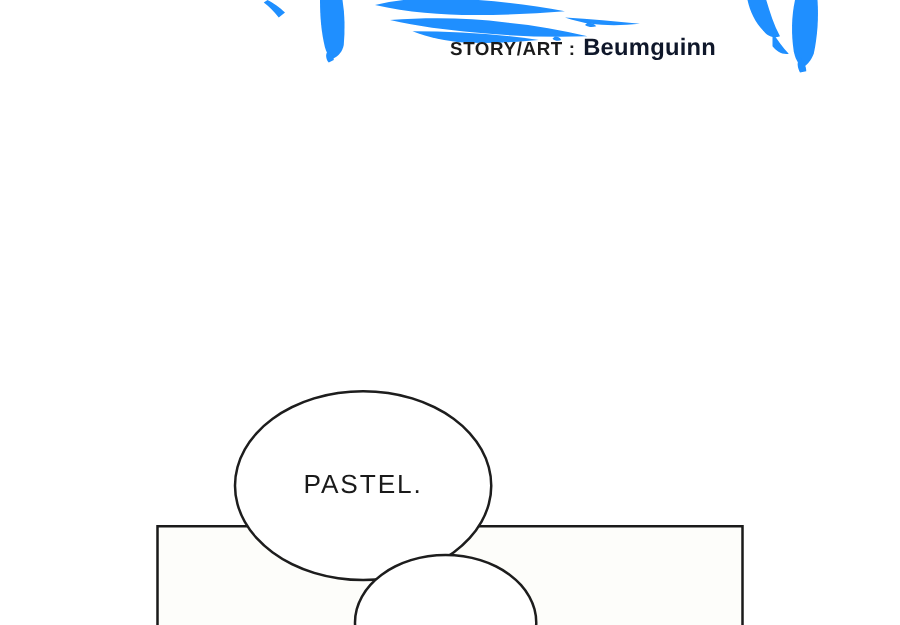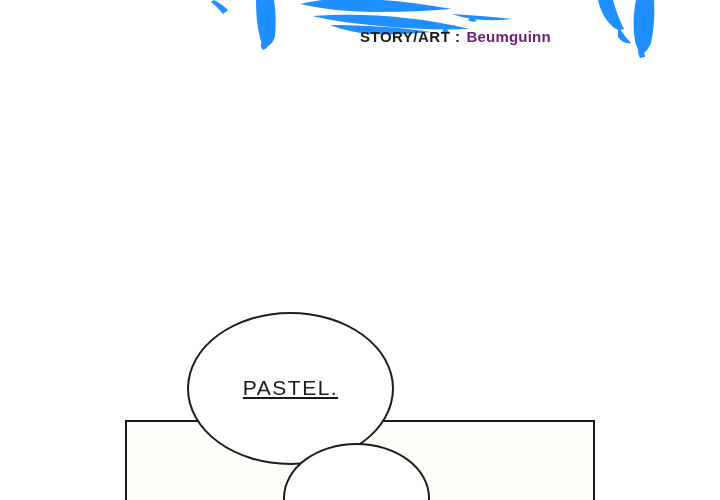--- a/index.html
+++ b/index.html
@@ -40,23 +40,23 @@
     white-space: nowrap;
   }
   .credit-label {
     font-size: 15px;
     font-weight: bold;
     letter-spacing: 0.5px;
     color: #1b1b1b;
     font-family: "Liberation Sans", sans-serif;
   }
   .credit-name {
-    font-size: 15px;
+    font-size: 19px;
     font-weight: bold;
-    color: #701a75;
+    color: #0f172a;
     letter-spacing: 0.2px;
     font-family: "Liberation Sans", sans-serif;
   }
 
   
   .panel-box {
     position: absolute;
     left: 125px;
     top: 420px;
     width: 470px;
@@ -84,21 +84,20 @@
   }
 
   .bubble-pastel {
     left: 187px;
     top: 312px;
     width: 207px;
     height: 153px;
   }
   .bubble-pastel .bubble-text {
     margin-top: -2px;
-    text-decoration: underline;
   }
 
   .bubble-hey {
     left: 283px;
     top: 443px;
     width: 147px;
     height: 110px;
   }
 </style>
 </head>

